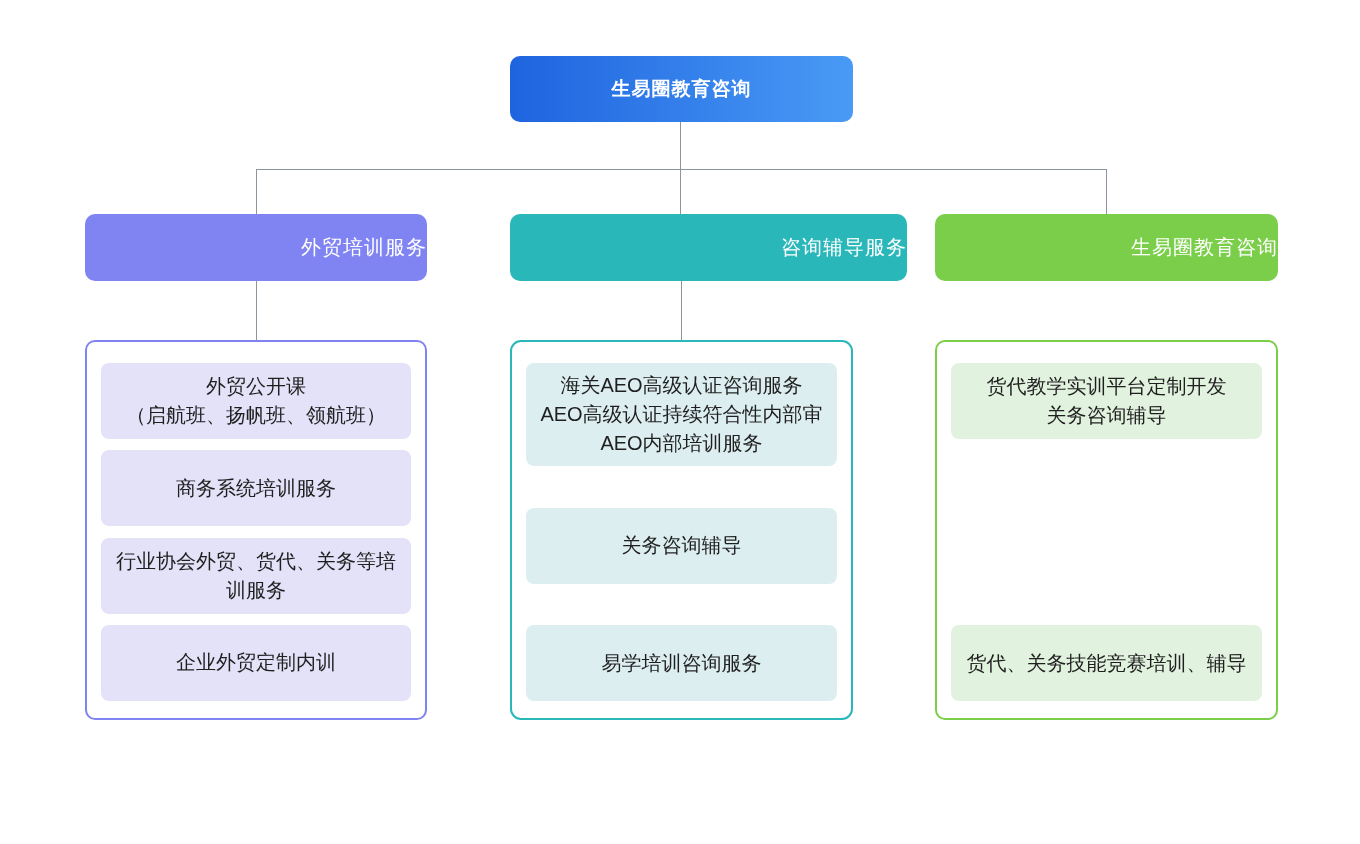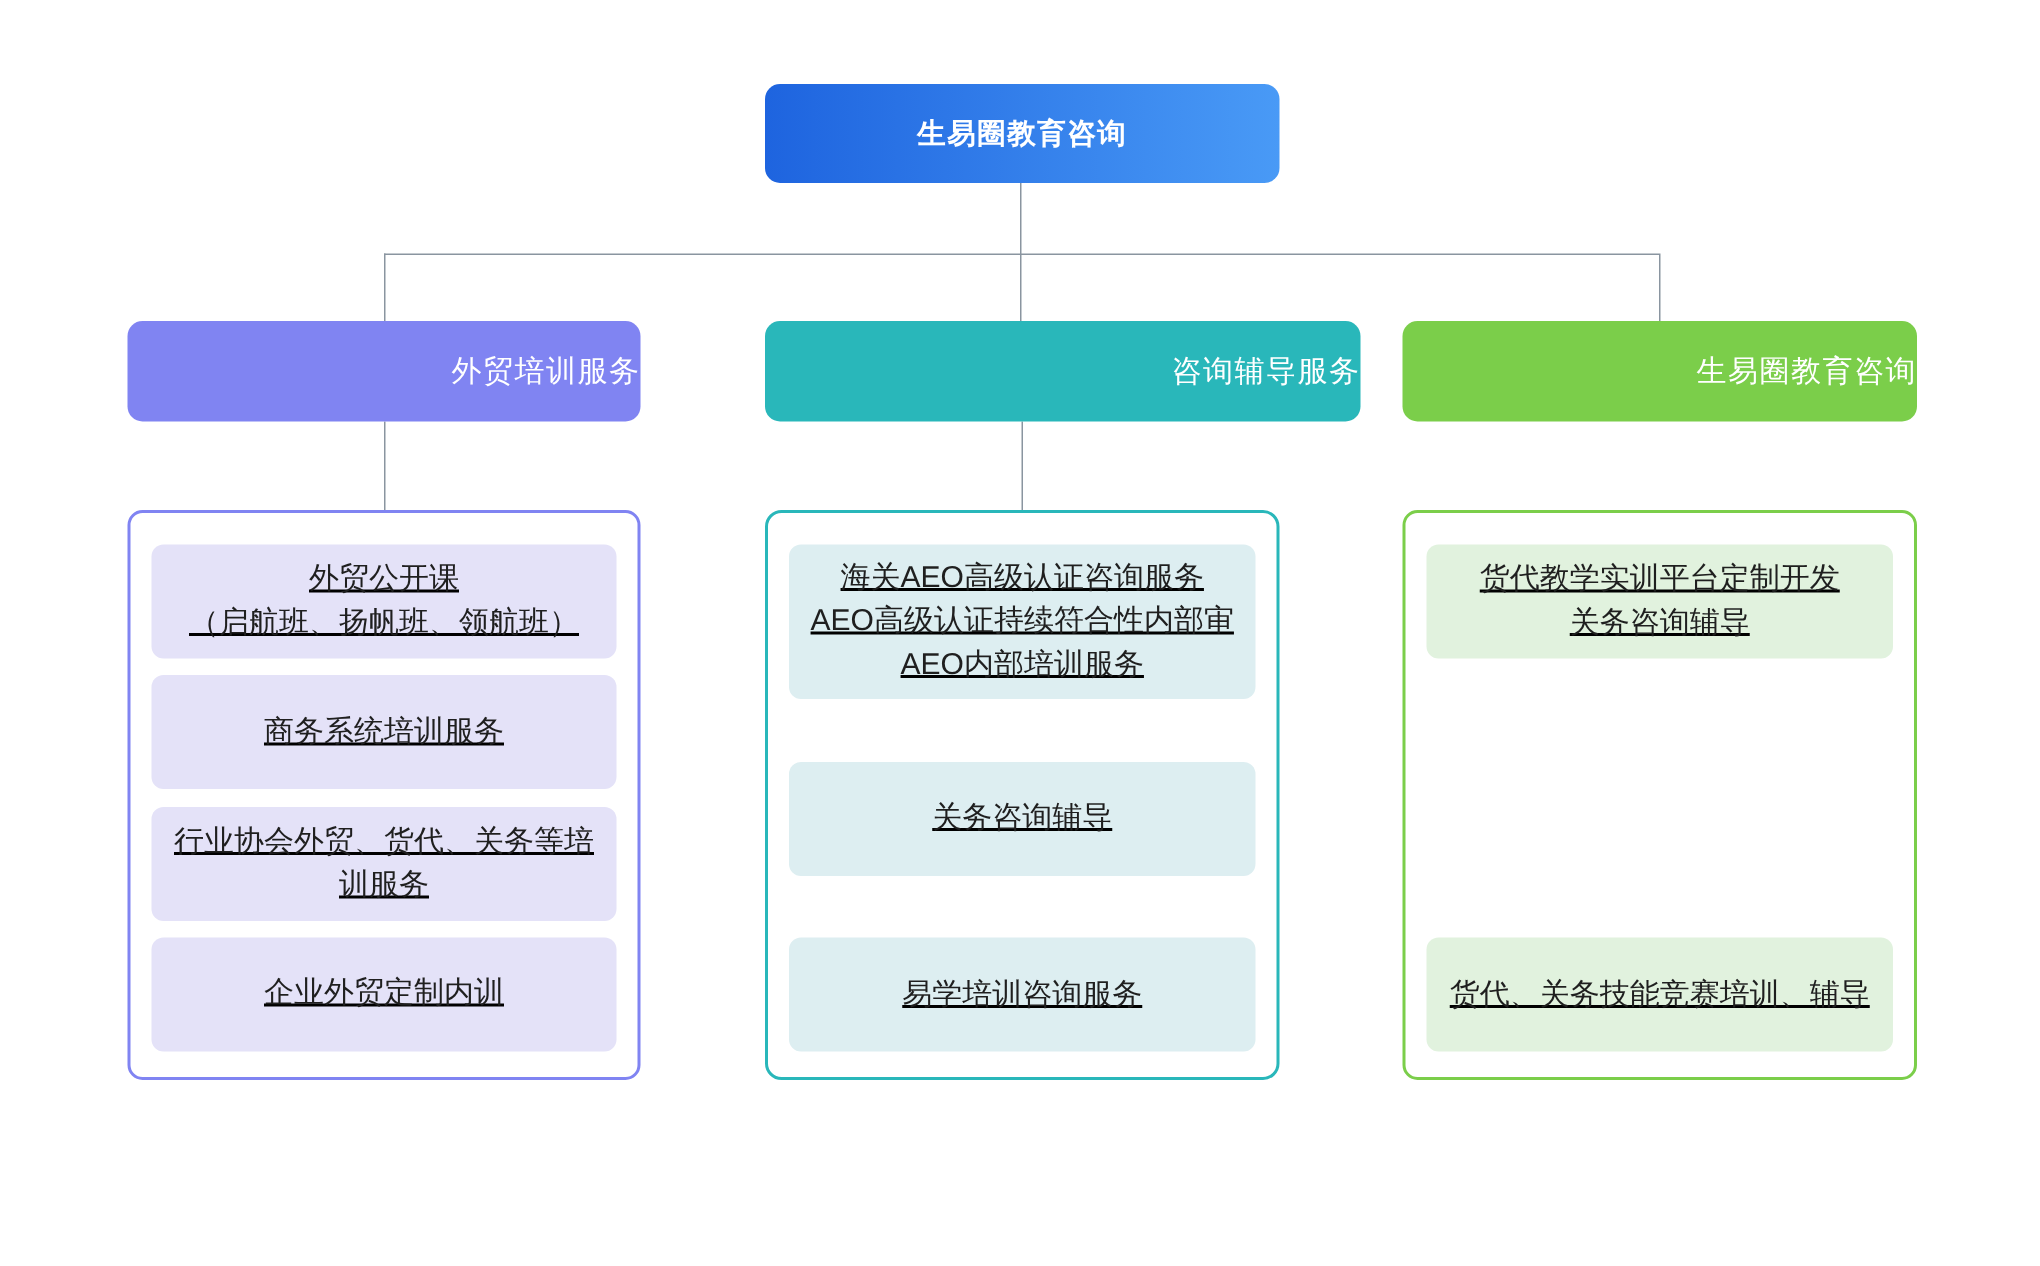--- a/index.html
+++ b/index.html
@@ -61,21 +61,20 @@
     top: 340px;
     height: 380px;
     box-sizing: border-box;
     border-radius: 10px;
     background: #ffffff;
     border: 2px solid;
     padding: 21px 14px 17px 14px;
     display: flex;
     flex-direction: column;
     justify-content: space-between;
-    text-decoration: underline;
   }
   .branch-group.b1 { left: 85px;  width: 342px; border-color: var(--branch1-header, #8084f2); }
   .branch-group.b2 { left: 510px; width: 343px; border-color: var(--branch2-header, #29b7ba); border-radius: 11px; }
   .branch-group.b3 { left: 935px; width: 343px; border-color: var(--branch3-header, #7bce4a); }
 
   
   .service-item {
     border-radius: 8px;
     min-height: 76px;
     display: flex; align-items: center; justify-content: center;

